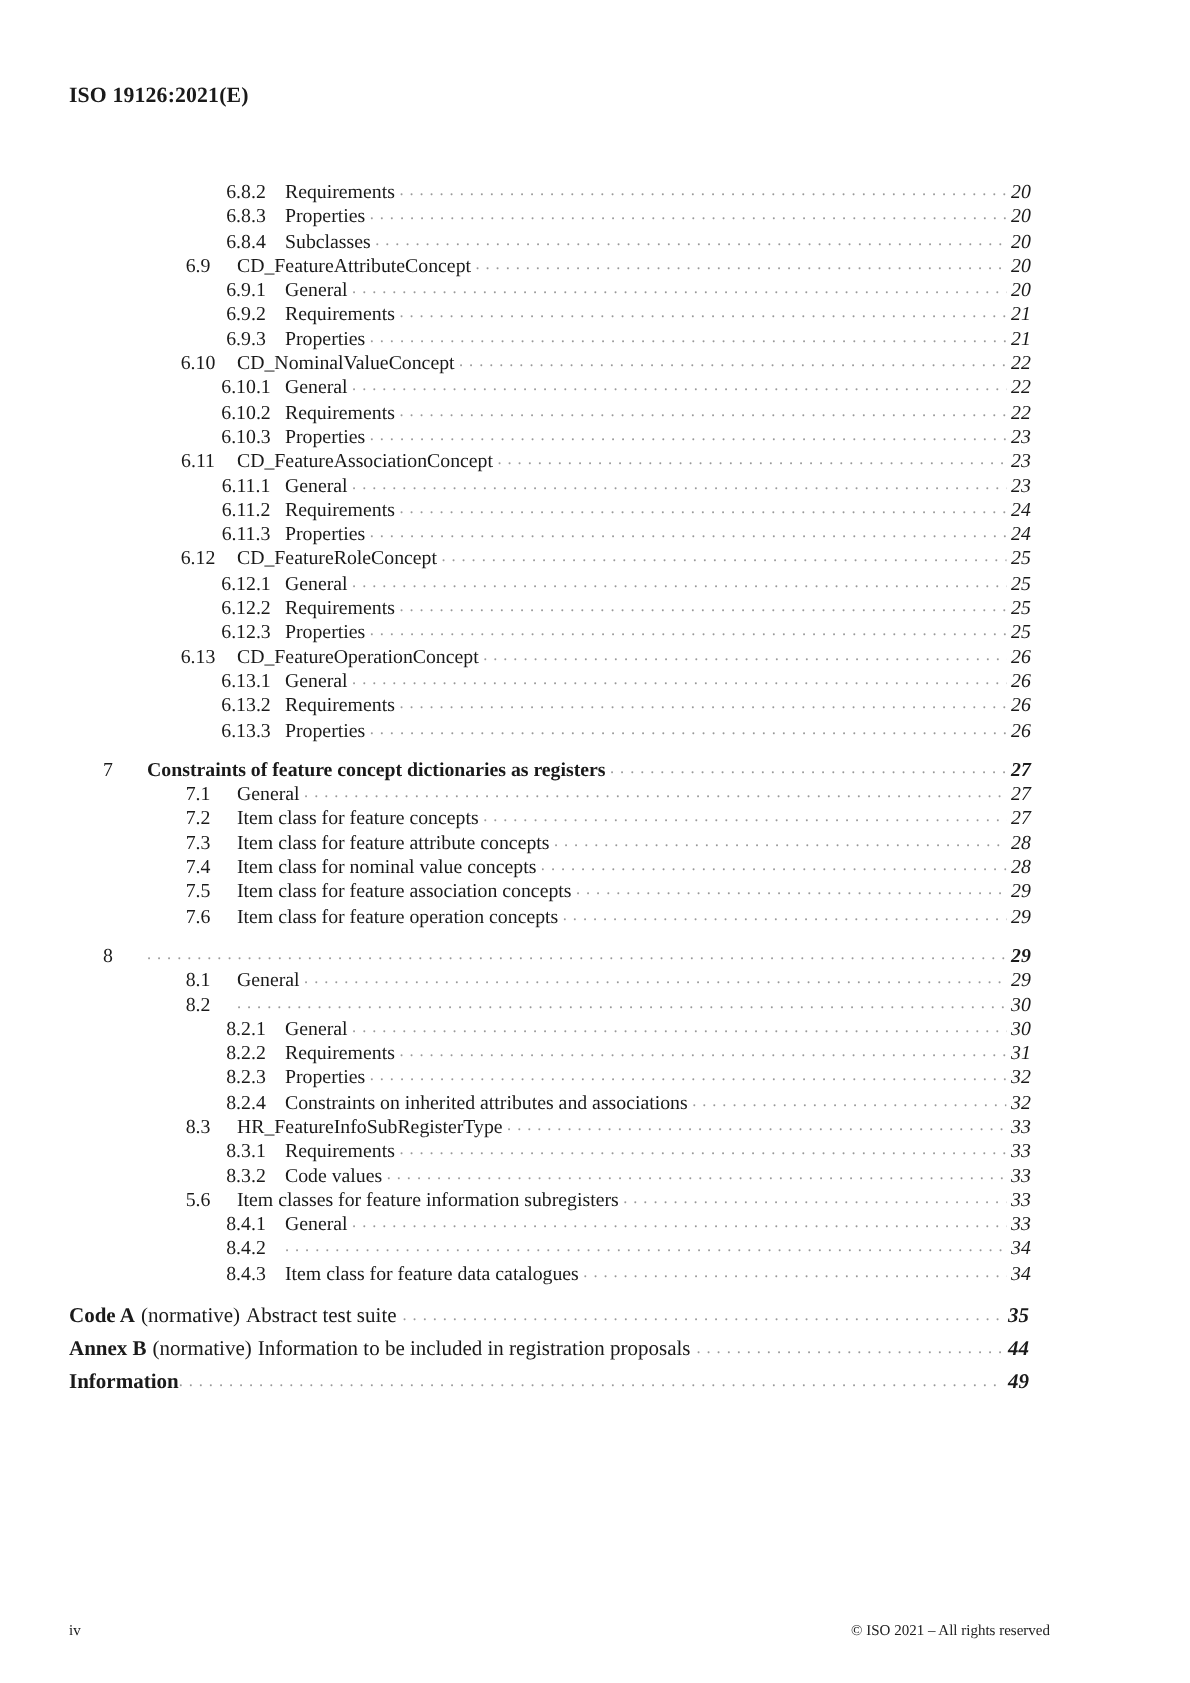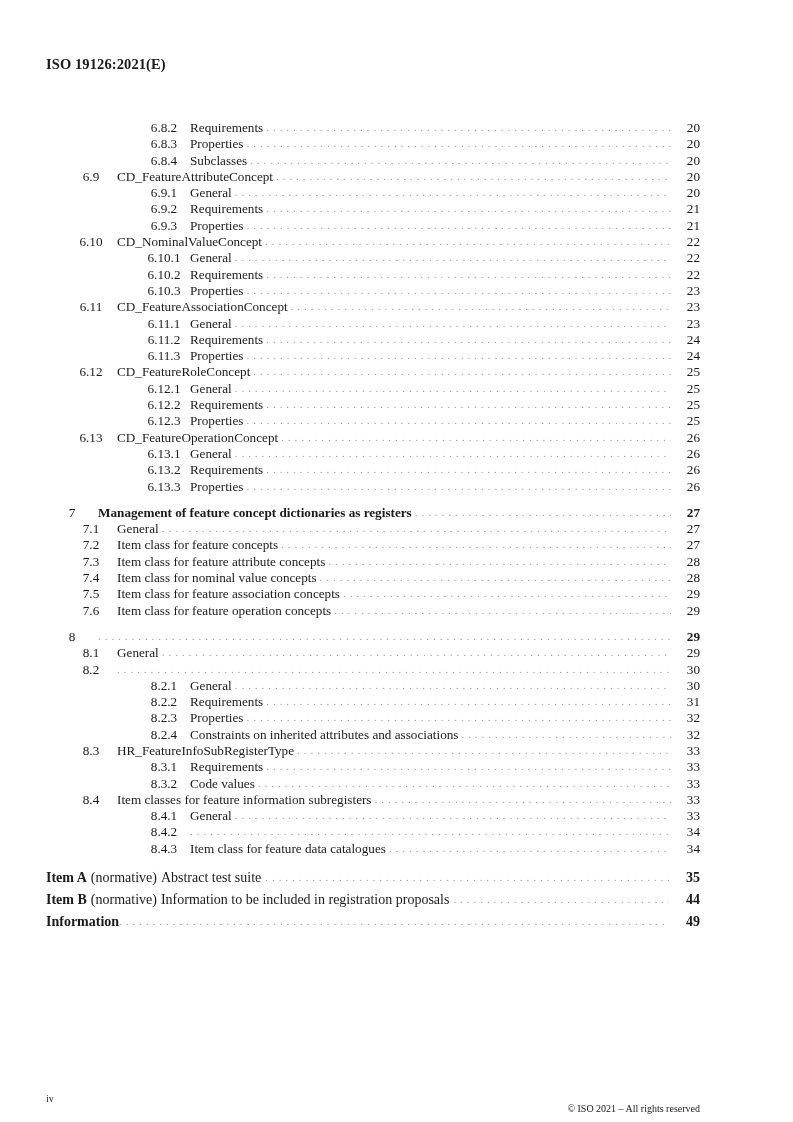--- a/index.html
+++ b/index.html
@@ -56,21 +56,21 @@
   .num {
     flex: 0 0 auto;
     text-align: center;
   }
   
   .lvl1 .num { width: 52px; }
   .lvl1 .title { font-weight: bold; }
   .lvl1 .pageno { font-weight: bold; }
 
   
-  .lvl2 .num { width: 52px; margin-left: 19px; }
+  .lvl2 .num { width: 52px; margin-left: 60px; }
 
   
   .lvl3 .num { width: 52px; margin-left: 92px; }
 
   .title {
     flex: 0 0 auto;
     padding-right: 3px;
   }
 
   .leader {
@@ -88,22 +88,22 @@
     bottom: 0px;
     font-size: 11px;
     letter-spacing: 0.6px;
     color: #999999;
     white-space: nowrap;
   }
 
   .pageno {
     flex: 0 0 auto;
     width: 26px;
-    text-align: right;
     padding-left: 3px;
+    font-style: italic;
   }
 
   
   .annex-row {
     display: flex;
     align-items: baseline;
     width: 100%;
     height: 22px;
     font-size: 14px;
     line-height: 22px;
@@ -132,21 +132,21 @@
     position: absolute;
     left: 46px;
     top: 1070px;
     width: 654px;
     display: flex;
     justify-content: space-between;
     align-items: center;
     font-size: 10px;
   }
   .footer-left { flex: 0 0 auto; }
-  .footer-right { flex: 0 0 auto; margin-top: 21px; }
+  .footer-right { flex: 0 0 auto; }
 </style>
 </head>
 <body>
 
 <div class="page">
 
   <div class="doc-header">ISO 19126:2021(E)</div>
 
   <div class="toc">
     <div id="toc-rows">
@@ -283,21 +283,21 @@
           <span class="pageno">26</span>
         </div>
         <div class="toc-row lvl3">
           <span class="num">6.13.3</span>
           <span class="title">Properties</span>
           <span class="leader"></span>
           <span class="pageno">26</span>
         </div>
         <div class="toc-row lvl1 gap-before">
           <span class="num">7</span>
-          <span class="title">Management of feature concept dictionaries as registers</span>
+          <span class="title">Constraints of feature concept dictionaries as registers</span>
           <span class="leader"></span>
           <span class="pageno">27</span>
         </div>
         <div class="toc-row lvl2">
           <span class="num">7.1</span>
           <span class="title">General</span>
           <span class="leader"></span>
           <span class="pageno">27</span>
         </div>
         <div class="toc-row lvl2">
@@ -382,21 +382,21 @@
           <span class="leader"></span>
           <span class="pageno">33</span>
         </div>
         <div class="toc-row lvl3">
           <span class="num">8.3.2</span>
           <span class="title">Code values</span>
           <span class="leader"></span>
           <span class="pageno">33</span>
         </div>
         <div class="toc-row lvl2">
-          <span class="num">8.4</span>
+          <span class="num">5.6</span>
           <span class="title">Item classes for feature information subregisters</span>
           <span class="leader"></span>
           <span class="pageno">33</span>
         </div>
         <div class="toc-row lvl3">
           <span class="num">8.4.1</span>
           <span class="title">General</span>
           <span class="leader"></span>
           <span class="pageno">33</span>
         </div>
@@ -407,28 +407,28 @@
         </div>
         <div class="toc-row lvl3">
           <span class="num">8.4.3</span>
           <span class="title">Item class for feature data catalogues</span>
           <span class="leader"></span>
           <span class="pageno">34</span>
         </div>
       </div>
     <div id="annex-rows">
         <div class="annex-row first">
-          <span class="annex-label">Item A</span>
+          <span class="annex-label">Code A</span>
           <span class="annex-qual">(normative)</span>
           <span class="annex-title">Abstract test suite</span>
           <span class="leader"></span>
           <span class="pageno">35</span>
         </div>
         <div class="annex-row">
-          <span class="annex-label">Item B</span>
+          <span class="annex-label">Annex B</span>
           <span class="annex-qual">(normative)</span>
           <span class="annex-title">Information to be included in registration proposals</span>
           <span class="leader"></span>
           <span class="pageno">44</span>
         </div>
         <div class="annex-row">
           <span class="annex-label">Information</span>
           <span class="leader"></span>
           <span class="pageno">49</span>
         </div>

